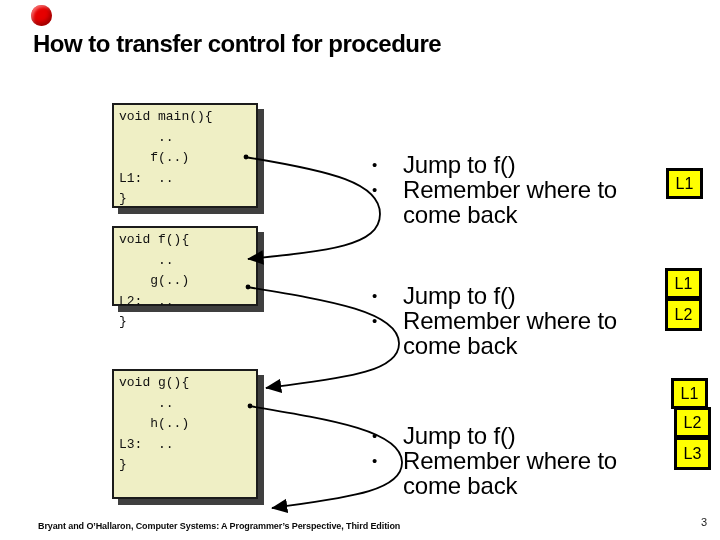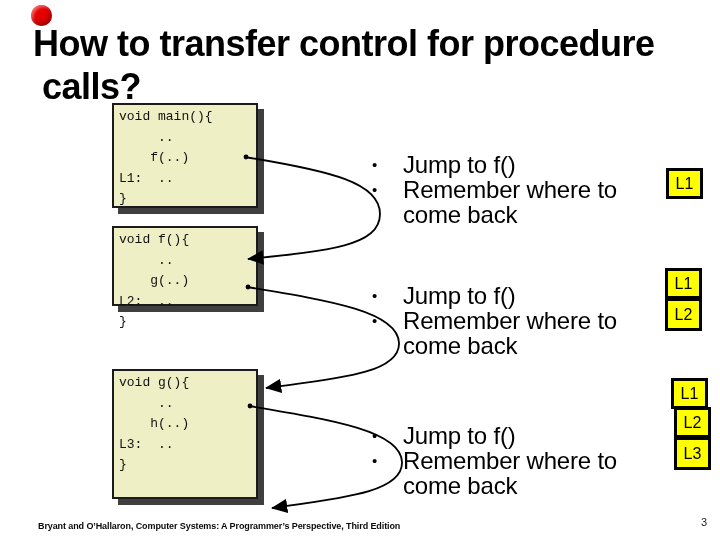--- a/index.html
+++ b/index.html
@@ -5,21 +5,21 @@
   html,body{margin:0;padding:0;background:#fff;}
   .stage{position:relative;width:720px;height:540px;background:#fff;overflow:hidden;
          font-family:"Liberation Sans",sans-serif;color:#000;}
 
   
   .red-dot{position:absolute;left:31px;top:5px;width:21px;height:21px;border-radius:50%;
            background:var(--accent_red,#e60000);
            box-shadow:inset -2px -3px 4px rgba(120,0,0,.65), inset 2px 2px 3px rgba(255,150,150,.7);}
 
   
-  .title{position:absolute;left:33px;top:22px;margin:0;font-size:36px;line-height:43px;
+  .title{position:absolute;left:33px;top:22px;margin:0;font-size:24px;line-height:43px;
          font-weight:bold;letter-spacing:-.5px;}
   .title .t2{display:block;margin-left:9px;}
 
   
   .code{position:absolute;left:112px;width:146px;margin:0;box-sizing:border-box;
         background:var(--code_box_fill,#efefc5);border:2px solid #1b1b1b;
         box-shadow:6px 6px 0 var(--shadow,#3f3f3f);
         font-family:"Liberation Mono","DejaVu Sans Mono",monospace;
         font-size:13px;line-height:20.5px;color:#111;padding:2px 10px 0 5px;white-space:pre;}
   .box1{top:103px;height:105px;}
@@ -50,21 +50,21 @@
           letter-spacing:-.1px;color:#0a0a0a;margin-left:20px;}
   .pagenum{position:absolute;left:701px;top:516px;font-size:11px;color:#222;}
 </style>
 </head>
 <body>
 
 <div class="stage">
 
   <div class="red-dot"></div>
 
-  <h1 class="title"><span class="t1">How to transfer control for procedure</span><span class="t2">calls?</span></h1>
+  <h1 class="title"><span class="t1">How to transfer control for procedure</span></h1>
 
   <pre class="code box1">void main(){
      ..
     f(..)
 L1:  ..
 }</pre>
   <pre class="code box2">void f(){
      ..
     g(..)
 L2:  ..

